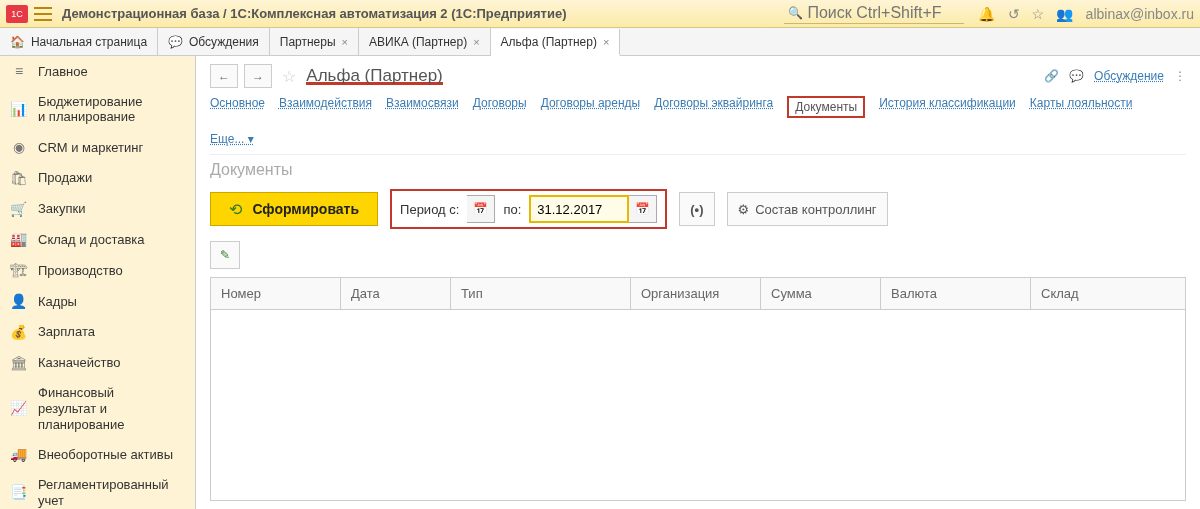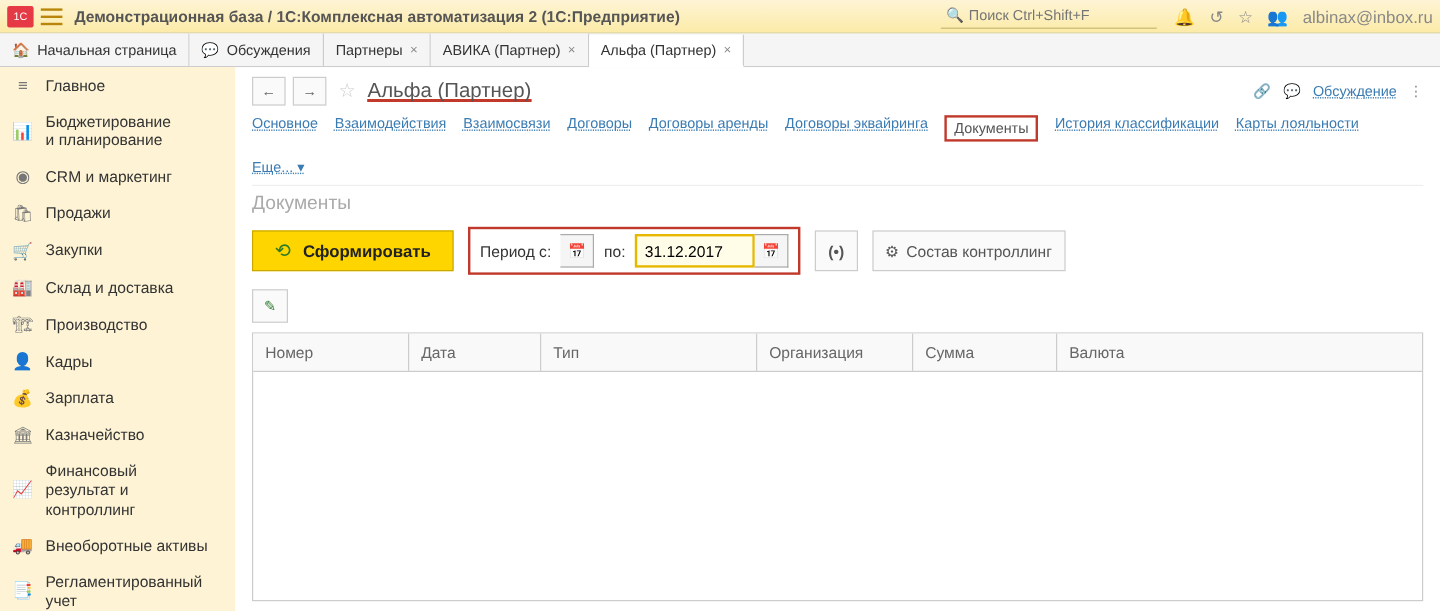--- a/index.html
+++ b/index.html
@@ -5,21 +5,21 @@
 * { box-sizing: border-box; margin: 0; padding: 0; font-family: Arial, sans-serif; }
 body { font-size: 12px; color: #333; background: #fff; overflow: hidden; width: 1200px; height: 509px; }
 
 .top-bar { height: 28px; background: linear-gradient(#fef4d5, #fceba8); border-bottom: 1px solid #d4c88a; display: flex; align-items: center; padding: 0 6px; }
 .logo { width: 22px; height: 18px; background: #e63946; border-radius: 2px; display: flex; align-items: center; justify-content: center; color: #fff; font-size: 9px; font-weight: normal; margin-right: 6px; }
 .hamburger { width: 18px; height: 14px; display: flex; flex-direction: column; justify-content: space-between; margin-right: 10px; cursor: pointer; }
 .hamburger span { height: 2px; background: #b8860b; }
 .title-text { color: #555; font-size: 13px; font-weight: bold; }
 .search-box { margin-left: auto; display: flex; align-items: center; border-bottom: 1px solid #c9b870; height: 20px; width: 180px; padding: 0 4px; }
 .search-icon { color: #999; font-size: 12px; margin-right: 4px; }
-.search-input { border: none; background: transparent; outline: none; font-size: 12px; color: #888; width: 150px; }
+.search-input { border: none; background: transparent; outline: none; font-size: 16px; color: #888; width: 150px; }
 .top-icons { display: flex; gap: 12px; margin-left: 14px; align-items: center; }
 .top-icons span { color: #888; font-size: 14px; cursor: pointer; }
 .user-label { font-size: 12px; color: #555; }
 
 .tab-bar { height: 28px; background: #f5f5f5; border-bottom: 1px solid #ccc; display: flex; align-items: stretch; }
 .home-tab { display: flex; align-items: center; padding: 0 10px; border-right: 1px solid #ccc; background: #f5f5f5; gap: 6px; }
 .tab { display: flex; align-items: center; padding: 0 10px; border-right: 1px solid #ccc; background: #f5f5f5; gap: 6px; color: #333; cursor: pointer; font-size: 12px; }
 .tab.active { background: #fff; border-bottom: 2px solid #fff; position: relative; top: 1px; }
 .tab .close { color: #888; font-size: 11px; }
 .tab-icon { color: #555; font-size: 12px; }
@@ -160,21 +160,21 @@
         <span class="side-icon">💰</span>
         <span>Зарплата</span>
       </div>
     <div class="side-item">
         <span class="side-icon">🏛</span>
         <span>Казначейство</span>
       </div>
     <div class="side-item">
         <span class="side-icon">📈</span>
         <span style="white-space:pre-line">Финансовый
-результат и контроллинг</span>
+результат и планирование</span>
       </div>
     <div class="side-item">
         <span class="side-icon">🚚</span>
         <span>Внеоборотные активы</span>
       </div>
     <div class="side-item">
         <span class="side-icon">📑</span>
         <span style="white-space:pre-line">Регламентированный
 учет</span>
       </div>
@@ -240,16 +240,17 @@
     </div>
 
     <div class="grid">
       <div class="grid-header">
         <div class="col-num">Номер</div>
         <div class="col-date">Дата</div>
         <div class="col-type">Тип</div>
         <div class="col-org">Организация</div>
         <div class="col-sum">Сумма</div>
         <div class="col-cur">Валюта</div>
+        <div class="col-wh">Склад</div>
       </div>
     </div>
   </div>
 </div>
 
 </body></html>

